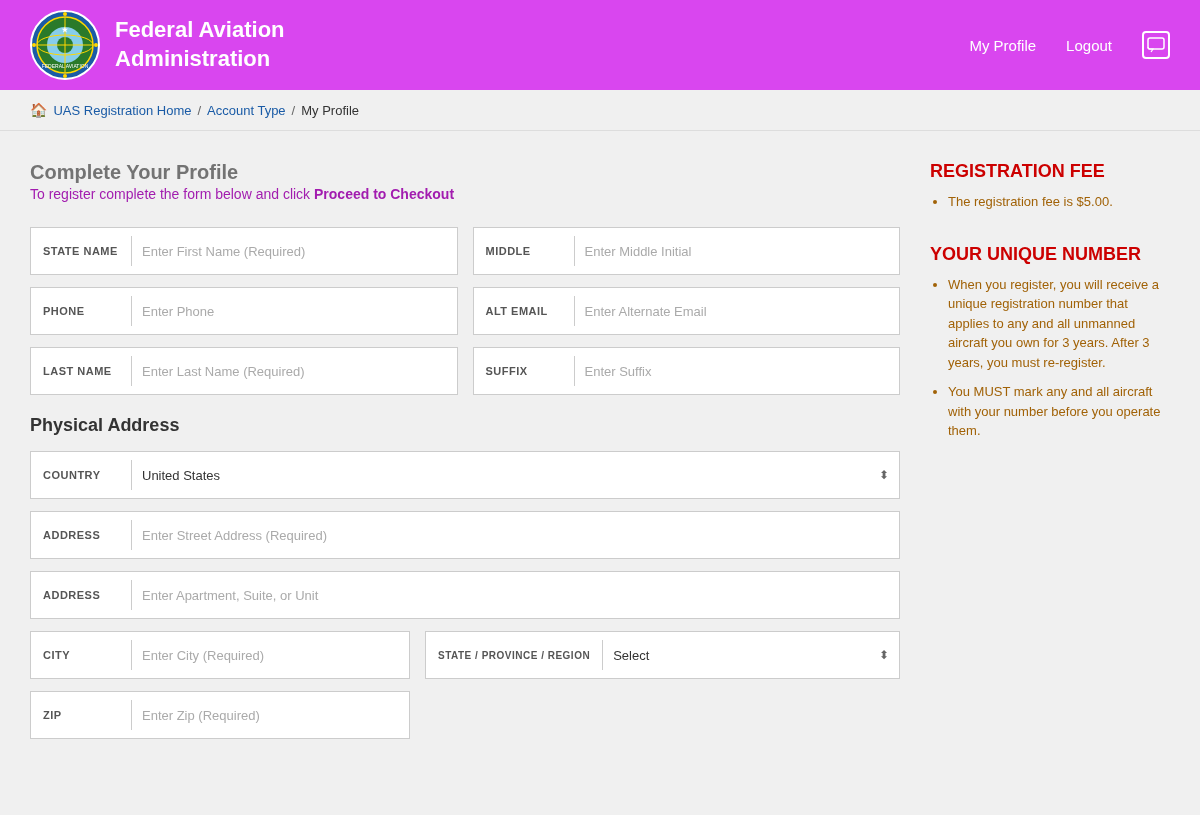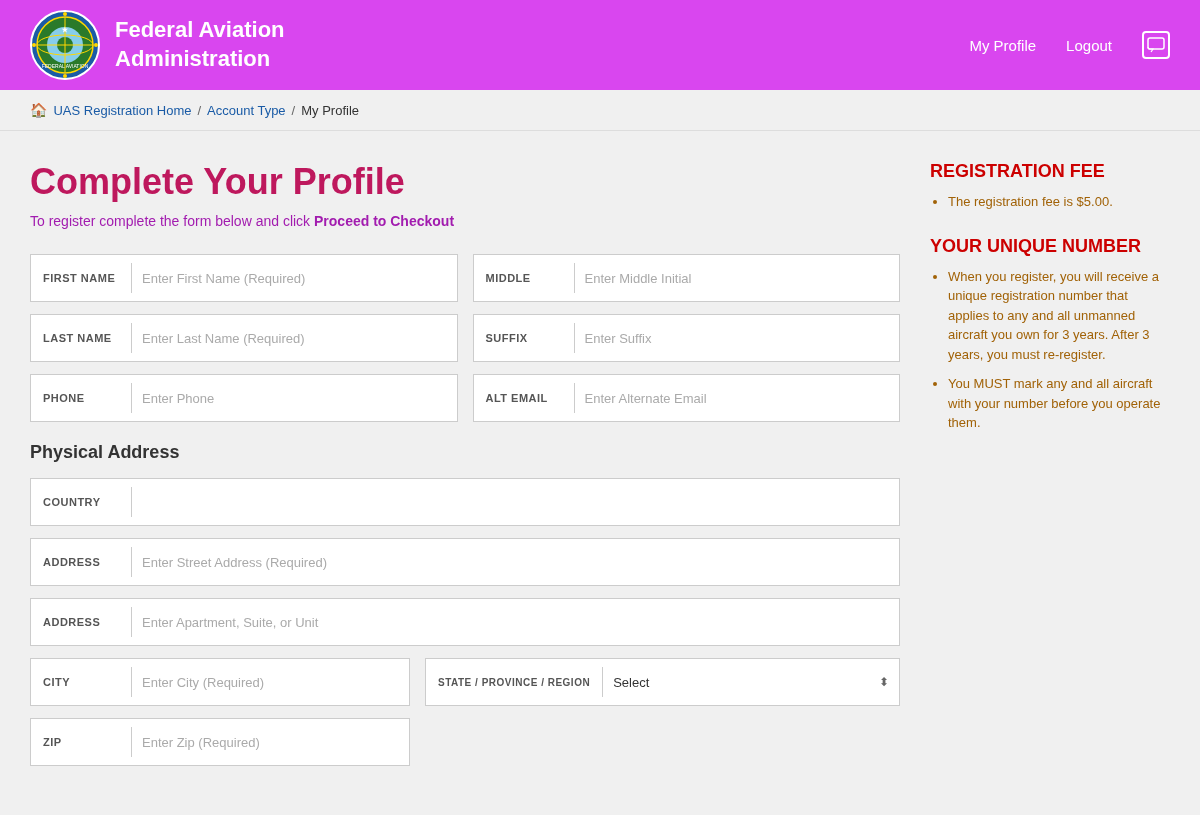--- a/index.html
+++ b/index.html
@@ -81,24 +81,24 @@
     .form-section {
       flex: 1;
     }
     .sidebar-section {
       width: 240px;
       flex-shrink: 0;
     }
 
     
     .page-title {
-      color: #be185d;
-      font-size: 36px;
-      font-weight: bold;
-      margin-bottom: 10px;
+      color: #737373;
+      font-size: 20px;
+      font-weight: bold;
+      margin-bottom: 2px;
     }
     .page-subtitle {
       font-size: 14px;
       color: #a21caf;
       margin-bottom: 25px;
     }
     .page-subtitle strong { font-weight: bold; }
 
     
     .form-row {
@@ -167,21 +167,21 @@
     
     .section-heading {
       font-size: 18px;
       font-weight: bold;
       color: #333;
       margin: 20px 0 15px 0;
     }
 
     
     .sidebar-reg-fee {
-      margin-bottom: 24px;
+      margin-bottom: 32px;
     }
     .sidebar-title {
       color: #c00;
       font-size: 18px;
       font-weight: bold;
       margin-bottom: 10px;
     }
     .sidebar-text {
       font-size: 13px;
       color: #333;
@@ -258,63 +258,71 @@
 
 <div class="main-container">
   <div class="form-section">
     <h1 class="page-title">Complete Your Profile</h1>
     <p class="page-subtitle">
       <span>To register complete the form below and click </span><strong>Proceed to Checkout</strong>
     </p>
 
     <div class="form-row">
       <div class="form-group">
-        <span class="form-label">FIRST NAME</span>
+        <span class="form-label">STATE NAME</span>
         <div class="label-divider"></div>
         <input class="form-input" type="text" placeholder="Enter First Name (Required)" style="">
       </div>
       <div class="form-group">
         <span class="form-label">MIDDLE</span>
         <div class="label-divider"></div>
         <input class="form-input" type="text" placeholder="Enter Middle Initial" style="">
       </div>
     </div>
 
     <div class="form-row">
       <div class="form-group">
+        <span class="form-label">PHONE</span>
+        <div class="label-divider"></div>
+        <input class="form-input" type="text" placeholder="Enter Phone" style="">
+      </div>
+      <div class="form-group">
+        <span class="form-label">ALT EMAIL</span>
+        <div class="label-divider"></div>
+        <input class="form-input" type="text" placeholder="Enter Alternate Email" style="">
+      </div>
+    </div>
+
+    <div class="form-row">
+      <div class="form-group">
         <span class="form-label">LAST NAME</span>
         <div class="label-divider"></div>
         <input class="form-input" type="text" placeholder="Enter Last Name (Required)" style="">
       </div>
       <div class="form-group">
         <span class="form-label">SUFFIX</span>
         <div class="label-divider"></div>
         <input class="form-input" type="text" placeholder="Enter Suffix" style="">
       </div>
     </div>
 
-    <div class="form-row">
-      <div class="form-group">
-        <span class="form-label">PHONE</span>
-        <div class="label-divider"></div>
-        <input class="form-input" type="text" placeholder="Enter Phone" style="">
-      </div>
-      <div class="form-group">
-        <span class="form-label">ALT EMAIL</span>
-        <div class="label-divider"></div>
-        <input class="form-input" type="text" placeholder="Enter Alternate Email" style="">
-      </div>
-    </div>
-
     <h2 class="section-heading">Physical Address</h2>
 
     <div class="form-row">
       <div class="form-group">
         <span class="form-label">COUNTRY</span>
         <div class="label-divider"></div>
+        <div class="select-wrapper">
+          <select class="form-select">
+            <option>United States</option>
+            <option>Canada</option>
+            <option>Mexico</option>
+            <option>Other</option>
+          </select>
+        </div>
       </div>
     </div>
 
     <div class="form-row">
       <div class="form-group">
         <span class="form-label">ADDRESS</span>
         <div class="label-divider"></div>
         <input class="form-input" type="text" placeholder="Enter Street Address (Required)" style="">
       </div>
     </div>

